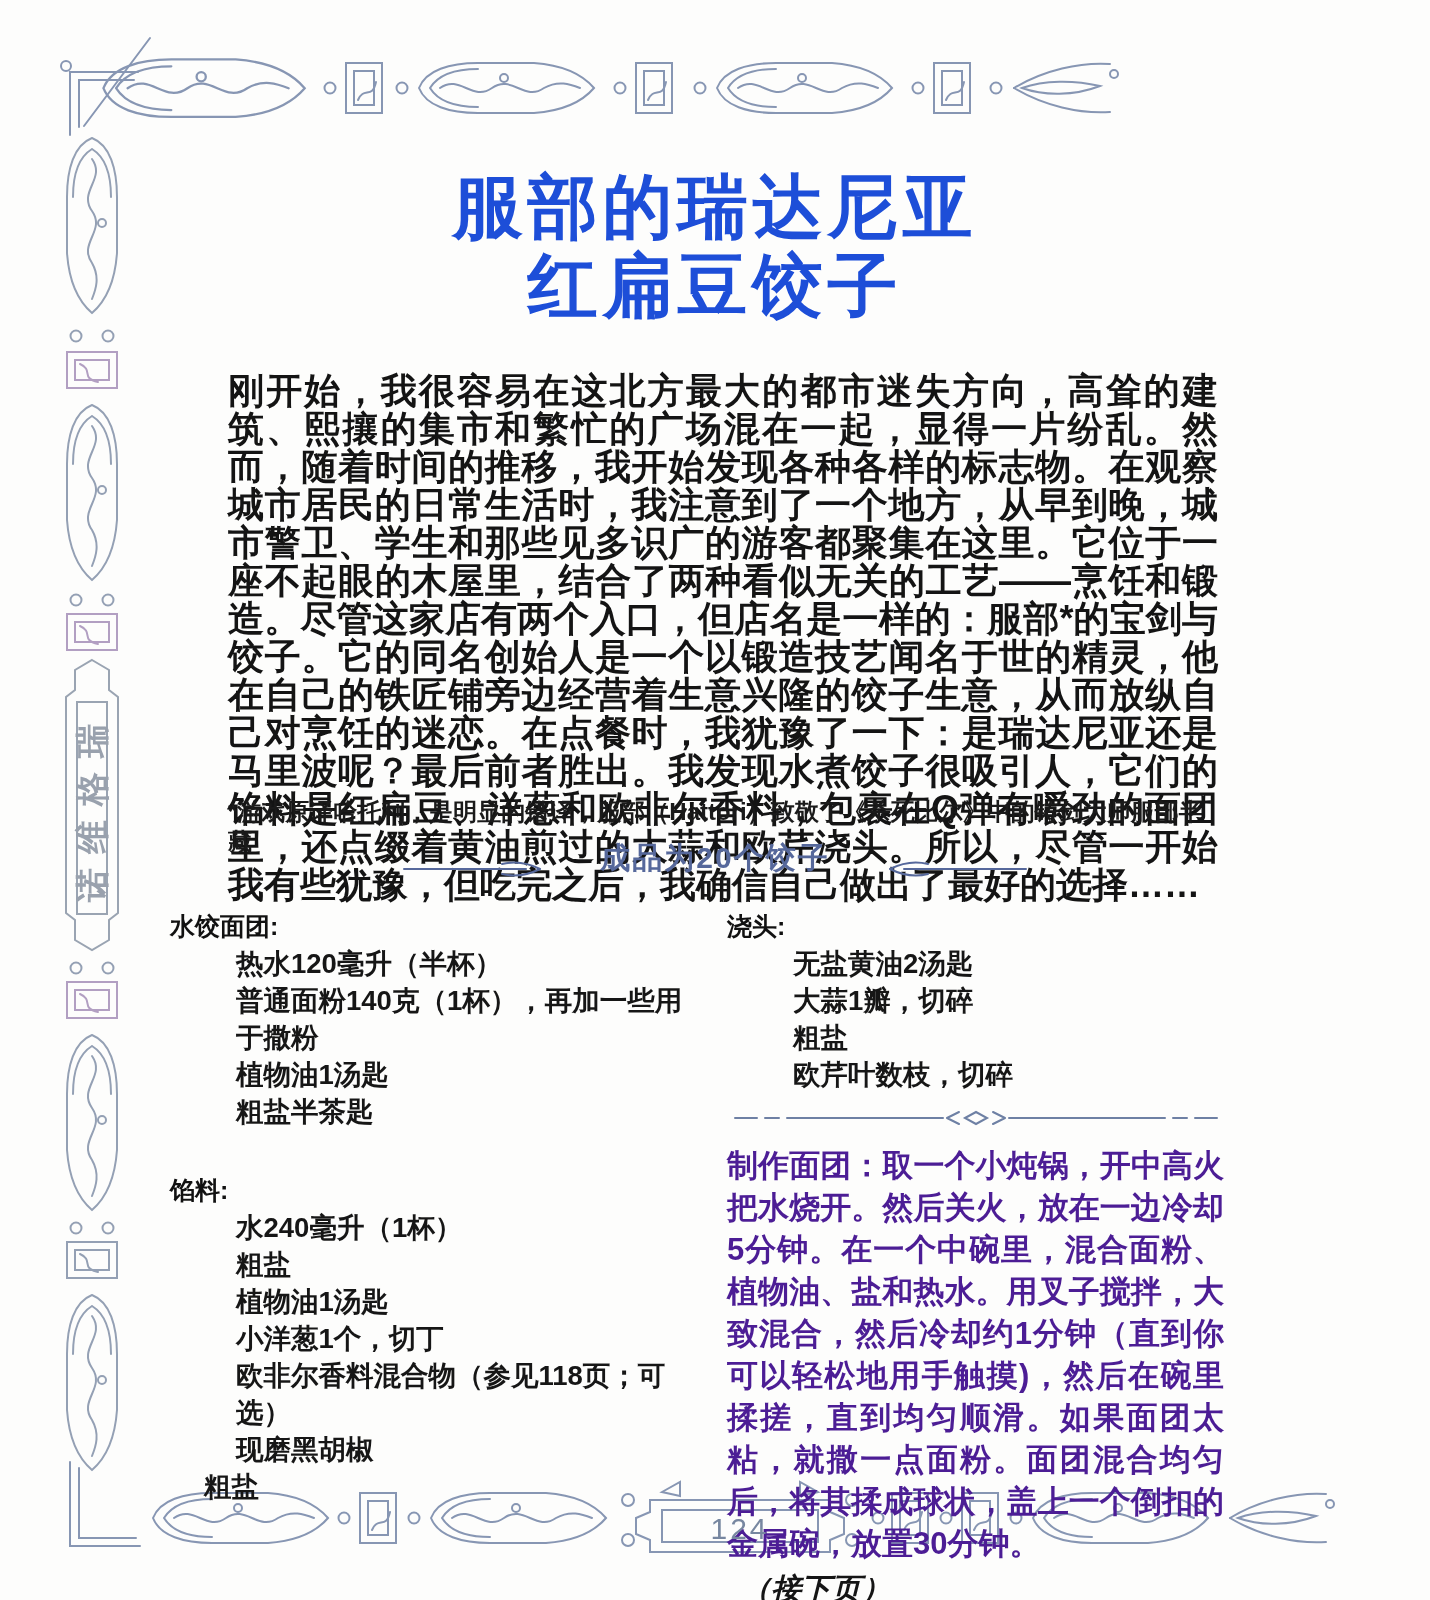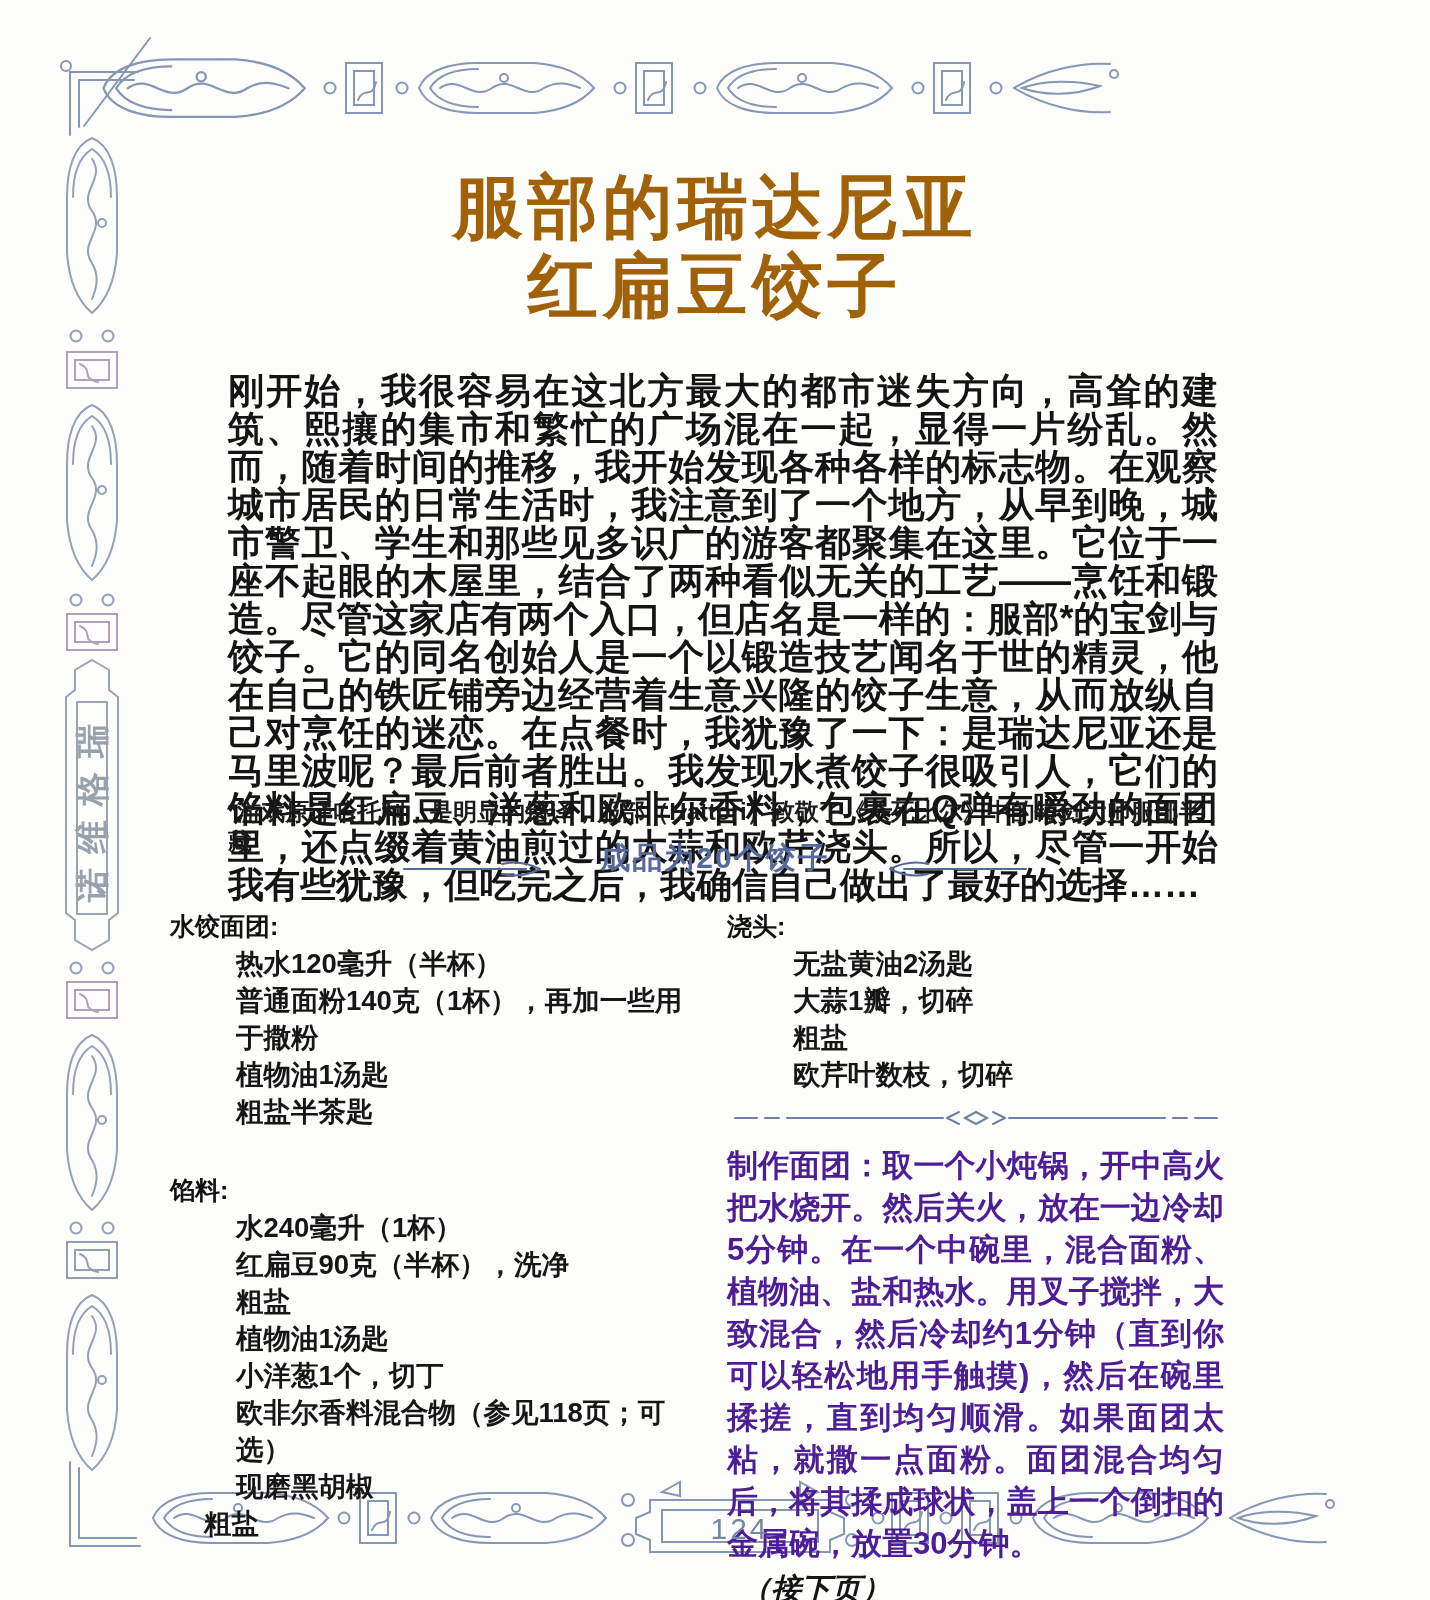--- a/index.html
+++ b/index.html
@@ -8,21 +8,21 @@
     width:1430px;height:1600px;
     background:#fdfdfc;
     margin:0 auto;
     overflow:hidden;
     font-family:"Liberation Sans", sans-serif;
     color:#161616;
   }
   .ornament-layer{position:absolute;left:0;top:0;pointer-events:none;}
   .title-block{
     position:absolute;left:0;top:168px;width:1430px;
-    text-align:center;font-weight:700;color:#a16207;
+    text-align:center;font-weight:700;color:#1d4ed8;
     font-size:70px;line-height:79px;letter-spacing:5px;
   }
   .intro{
     position:absolute;left:228px;top:372px;width:990px;
     font-size:36px;line-height:38px;font-weight:600;
     text-align:justify;color:#141414;margin:0;
   }
   .footnote{
     position:absolute;left:228px;top:797px;width:980px;
     font-size:24px;line-height:30px;font-weight:600;color:#1a1a1a;margin:0;
@@ -198,21 +198,20 @@
     <div>
         <div class="ing-item">热水120毫升（半杯）</div>
         <div class="ing-item">普通面粉140克（1杯），再加一些用于撒粉</div>
         <div class="ing-item">植物油1汤匙</div>
         <div class="ing-item">粗盐半茶匙</div>
       </div>
 
     <div class="ing-header section-gap">馅料:</div>
     <div>
         <div class="ing-item">水240毫升（1杯）</div>
-        <div class="ing-item">红扁豆90克（半杯），洗净</div>
         <div class="ing-item">粗盐</div>
         <div class="ing-item">植物油1汤匙</div>
         <div class="ing-item">小洋葱1个，切丁</div>
         <div class="ing-item">欧非尔香料混合物（参见118页；可选）</div>
         <div class="ing-item">现磨黑胡椒</div>
         <div class="ing-item flush">粗盐</div>
       </div>
   </div>
 
   <div class="col col-right">

